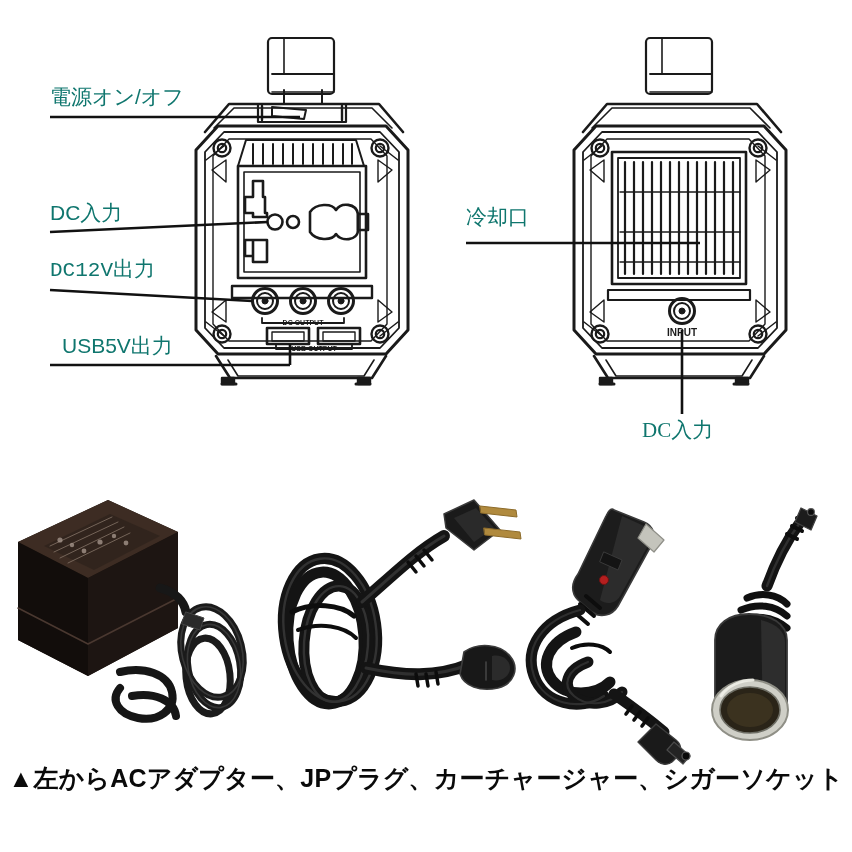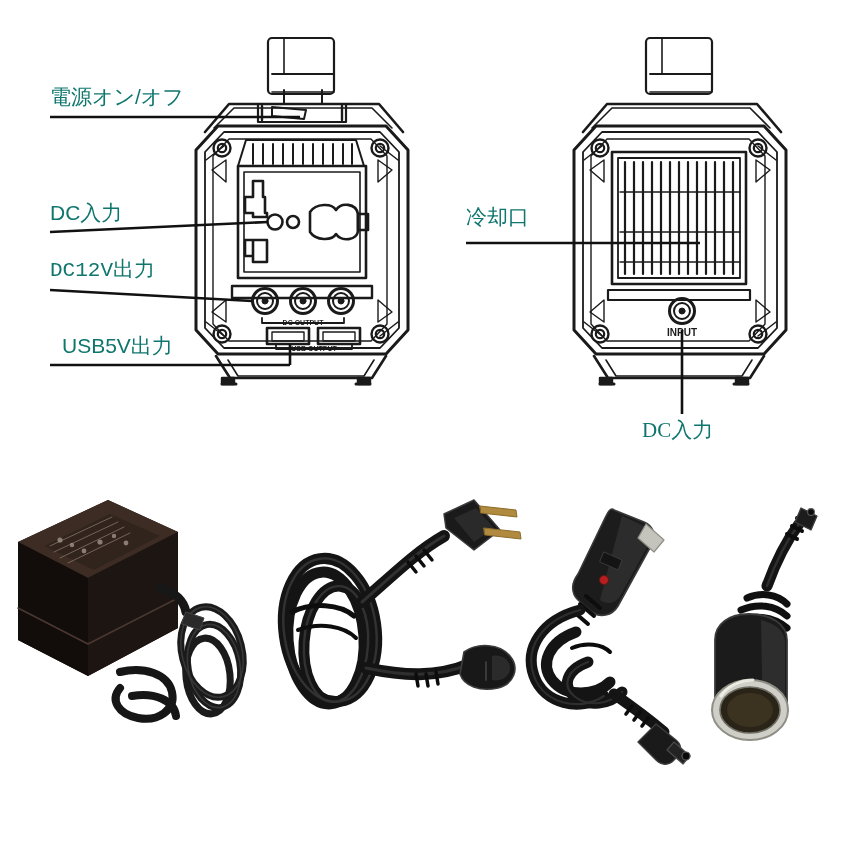--- a/index.html
+++ b/index.html
@@ -388,14 +388,15 @@
           <ellipse cx="75" cy="230" rx="38" ry="30" fill="#cfcfc7" stroke="#8f8f86" stroke-width="2"></ellipse>
           <ellipse cx="75" cy="230" rx="30" ry="23" fill="#2a2418" stroke="#6d6d64" stroke-width="1.6"></ellipse>
           <ellipse cx="75" cy="230" rx="23" ry="17" fill="#3b321f" stroke="none"></ellipse>
 
           <path d="M46,216 c6,-10 20,-16 32,-16" stroke="#efefe8" stroke-width="3" opacity="0.9"></path>
         </g>
       </svg>
     </div>
   </div>
 
+  <div id="caption">▲左からACアダプター、JPプラグ、カーチャージャー、シガーソケット</div>
 
 </div>
 
 </body></html>

